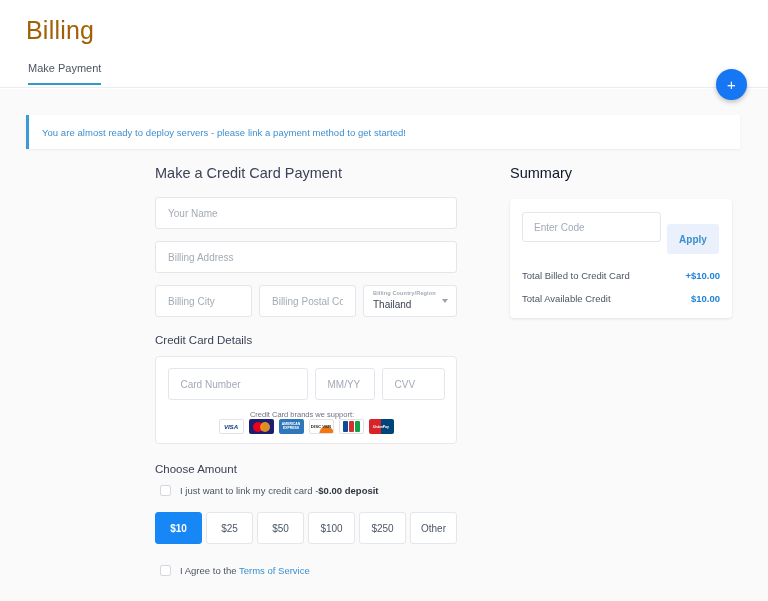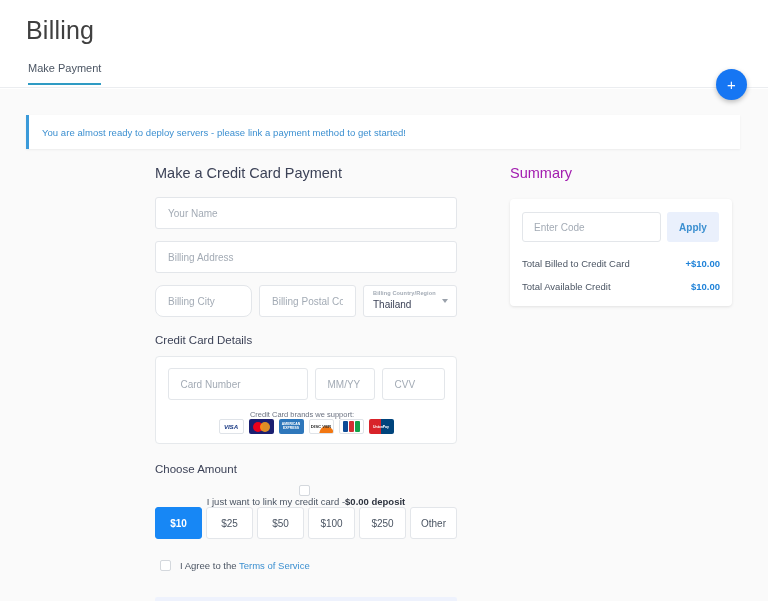--- a/index.html
+++ b/index.html
@@ -11,21 +11,21 @@
     overflow: hidden;
   }
   body { position: relative; }
 
   
   .page-title {
     position: absolute;
     left: 26px; top: 16px;
     font-size: 25px;
     font-weight: 300;
-    color: #404040;
+    color: #a16207;
     letter-spacing: 0.2px;
     text-align: center;
   }
 
   .tabbar {
     position: absolute;
     left: 0; right: 0; top: 58px;
     height: 30px;
     border-bottom: 1px solid #ebedf0;
   }
@@ -137,21 +137,21 @@
     outline: none;
   }
   .fld::placeholder { color: #a3abb5; }
 
   .row3 {
     display: flex;
     gap: 7px;
     margin-bottom: 17px;
   }
   .row3 .fld { margin-bottom: 0; }
-  .fld-city { width: 97px; border-radius: 8px; }
+  .fld-city { width: 97px; }
   .fld-postal { width: 97px; }
 
   .select-wrap {
     position: relative;
     width: 98px;
     height: 32px;
     border: 1px solid #e3e6ea;
     border-radius: 3px;
     background: #ffffff;
     cursor: pointer;
@@ -283,21 +283,21 @@
     color: #ffffff;
     font-size: 3.6px;
     font-weight: bold;
     letter-spacing: -0.1px;
   }
 
   
   .check-row {
     display: flex;
     align-items: center;
-    flex-direction: column;
+    margin-bottom: 16px;
   }
   .checkbox {
     width: 11px; height: 11px;
     border: 1px solid #d4d8dd;
     border-radius: 2px;
     background: #ffffff;
     margin-left: 5px;
     margin-right: 9px;
     cursor: pointer;
     flex-shrink: 0;
@@ -364,21 +364,21 @@
 
   
   .summary-col {
     position: absolute;
     left: 510px; top: 76px;
     width: 222px;
   }
   .summary-title {
     font-size: 14.5px;
     font-weight: 400;
-    color: #a21caf;
+    color: #0f172a;
     margin-bottom: 18px;
   }
   .summary-card {
     background: #ffffff;
     border-radius: 4px;
     box-shadow: 0 1px 3px rgba(0,0,0,0.10);
     padding: 13px 12px 14px 12px;
   }
   .code-row {
     display: flex;
@@ -401,20 +401,21 @@
     height: 30px;
     margin-left: 6px;
     background: #eaf0fc;
     border: none;
     border-radius: 3px;
     color: #3b8fd0;
     font-size: 10px;
     font-weight: bold;
     cursor: pointer;
     font-family: "Liberation Sans", sans-serif;
+    margin-top: 12px;
   }
   .sum-line {
     display: flex;
     justify-content: space-between;
     align-items: center;
     margin-bottom: 12px;
   }
   .sum-line:last-child { margin-bottom: 0; }
   .sum-label {
     font-size: 9.5px;

